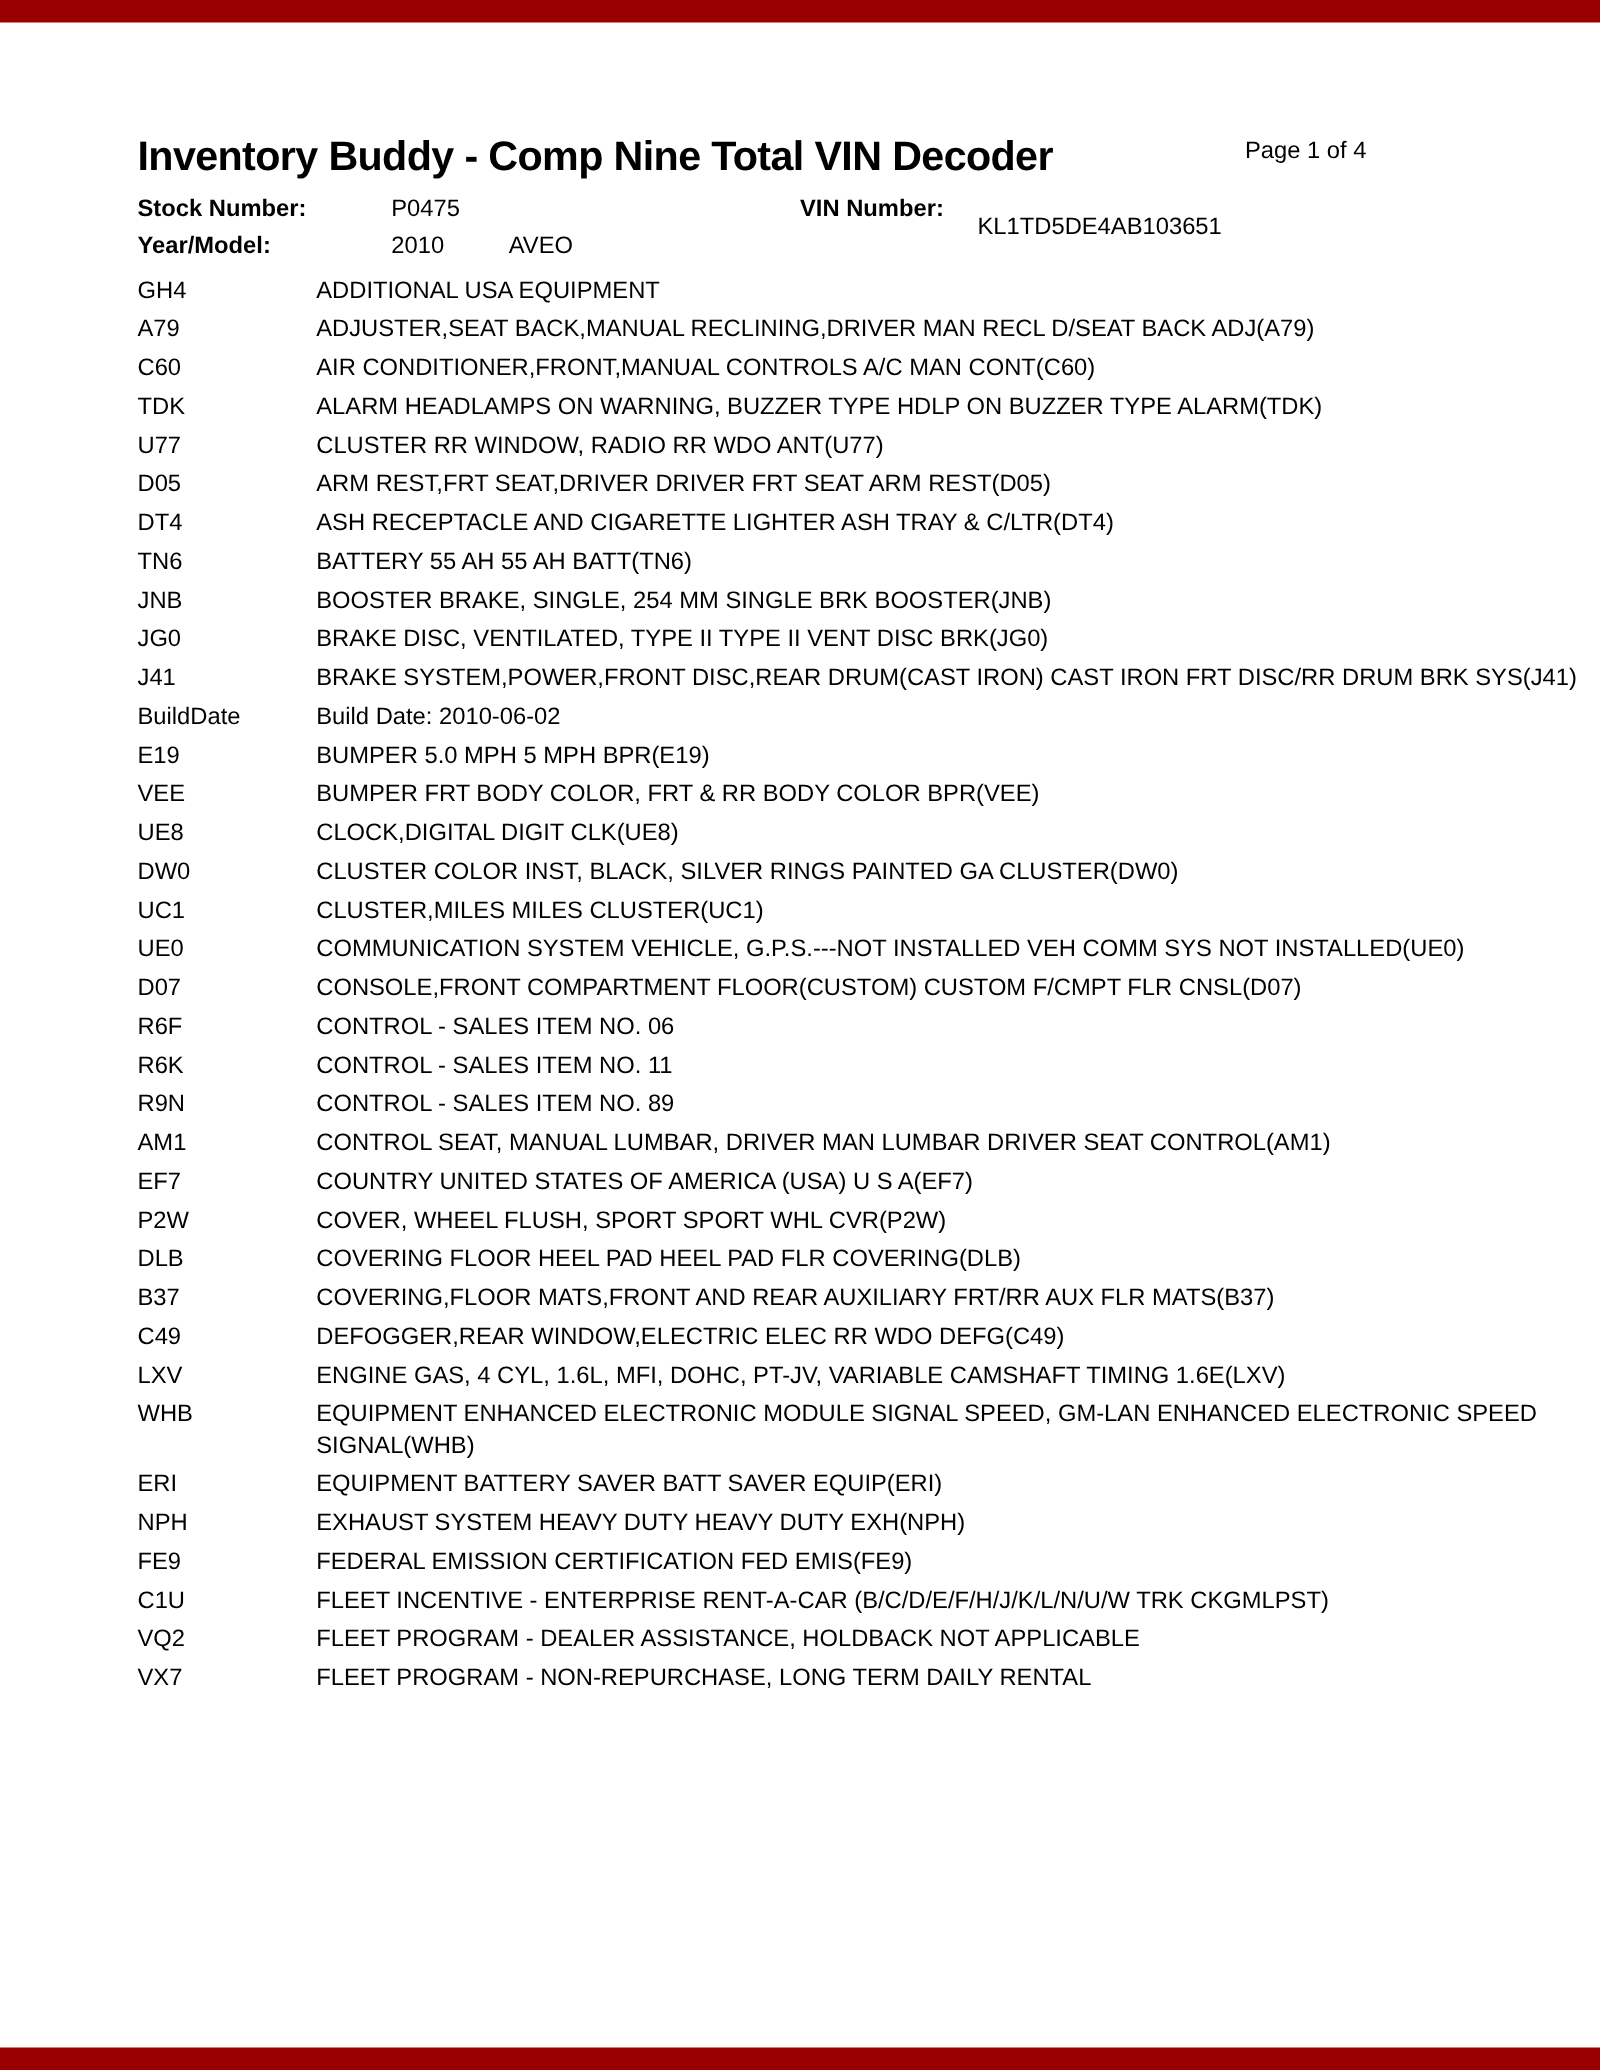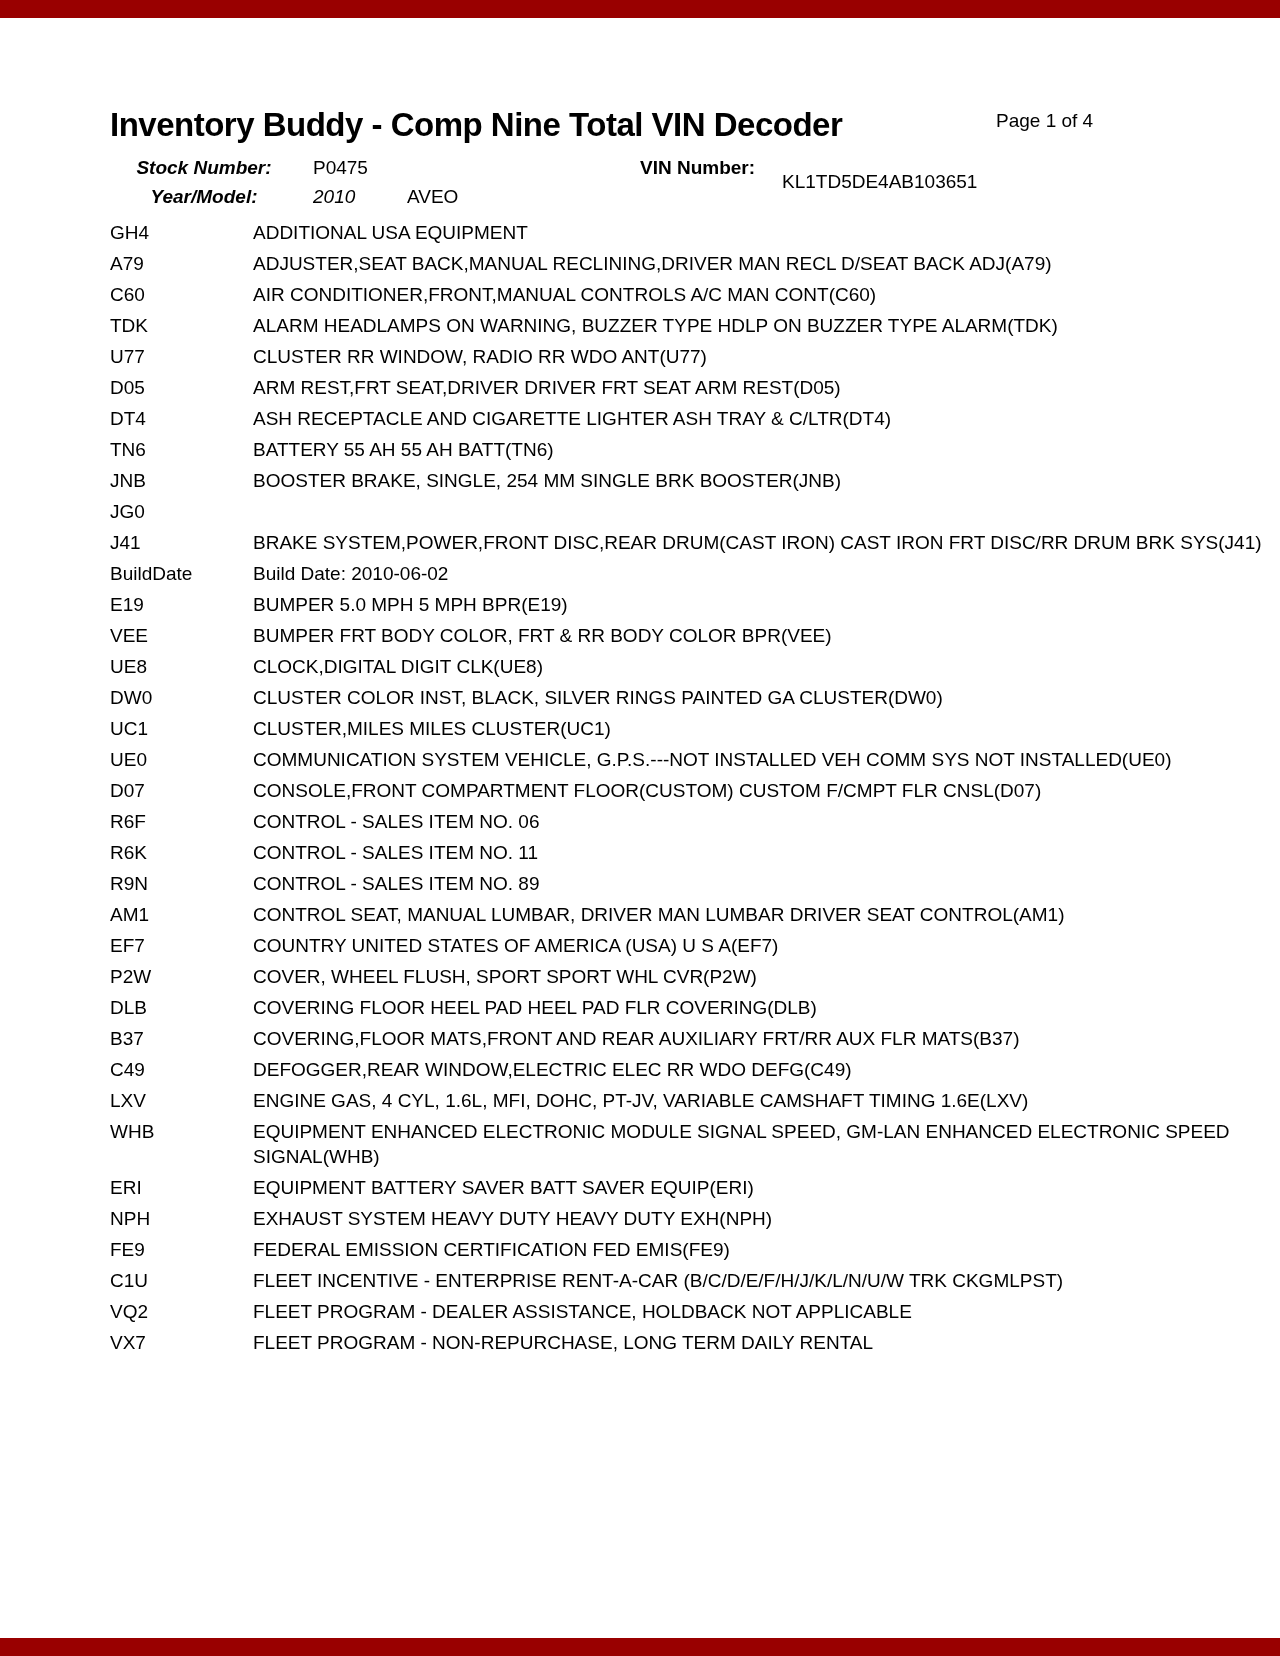--- a/index.html
+++ b/index.html
@@ -35,44 +35,43 @@
     position: absolute;
     left: 996px;
     top: 110px;
     font-size: 19px;
   }
 
   .info-label {
     position: absolute;
     left: 110px;
     width: 188px;
-    text-align: center;
+    text-align: left;
     font-size: 19px;
     font-weight: bold;
     white-space: nowrap;
-    font-style: italic;
   }
   .info-value {
     position: absolute;
     font-size: 19px;
     white-space: nowrap;
   }
   .row-stock { top: 157px; }
   .row-year  { top: 186px; }
   .stock-value { left: 313px; }
   .vin-label {
     position: absolute;
     left: 640px;
     top: 157px;
     font-size: 19px;
     font-weight: bold;
     white-space: nowrap;
   }
   .vin-value { left: 782px; top: 171px; }
-  .year-value { left: 313px; font-style: italic; }
+  .year-value { left: 313px; }
   .model-value { left: 407px; }
 
   .options-list {
     position: absolute;
     top: 220px;
     left: 110px;
     width: 1166px;
   }
   .option-row {
     display: flex;
@@ -139,20 +138,21 @@
     <div class="option-row">
       <span class="code">TN6</span>
       <span class="desc">BATTERY 55 AH 55 AH BATT(TN6)</span>
     </div>
     <div class="option-row">
       <span class="code">JNB</span>
       <span class="desc">BOOSTER BRAKE, SINGLE, 254 MM SINGLE BRK BOOSTER(JNB)</span>
     </div>
     <div class="option-row">
       <span class="code">JG0</span>
+      <span class="desc">BRAKE DISC, VENTILATED, TYPE II TYPE II VENT DISC BRK(JG0)</span>
     </div>
     <div class="option-row">
       <span class="code">J41</span>
       <span class="desc">BRAKE SYSTEM,POWER,FRONT DISC,REAR DRUM(CAST IRON) CAST IRON FRT DISC/RR DRUM BRK SYS(J41)</span>
     </div>
     <div class="option-row">
       <span class="code">BuildDate</span>
       <span class="desc">Build Date: 2010-06-02</span>
     </div>
     <div class="option-row">

